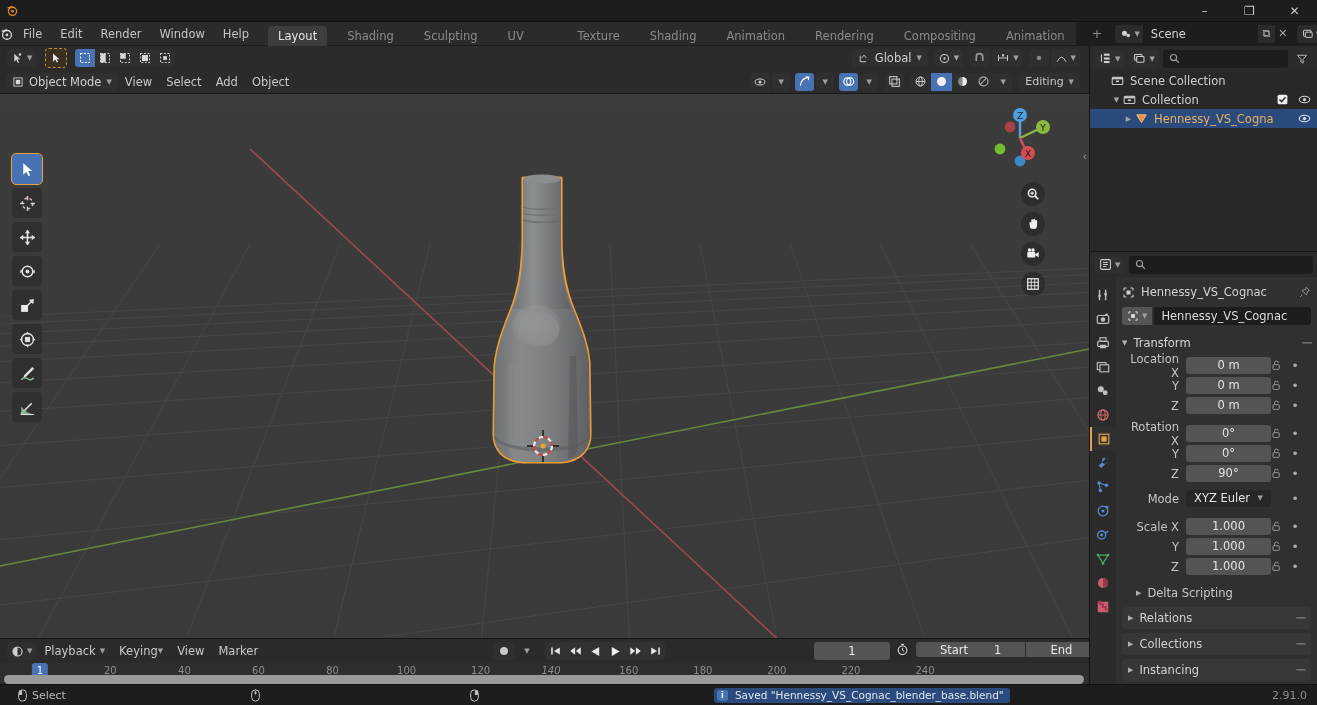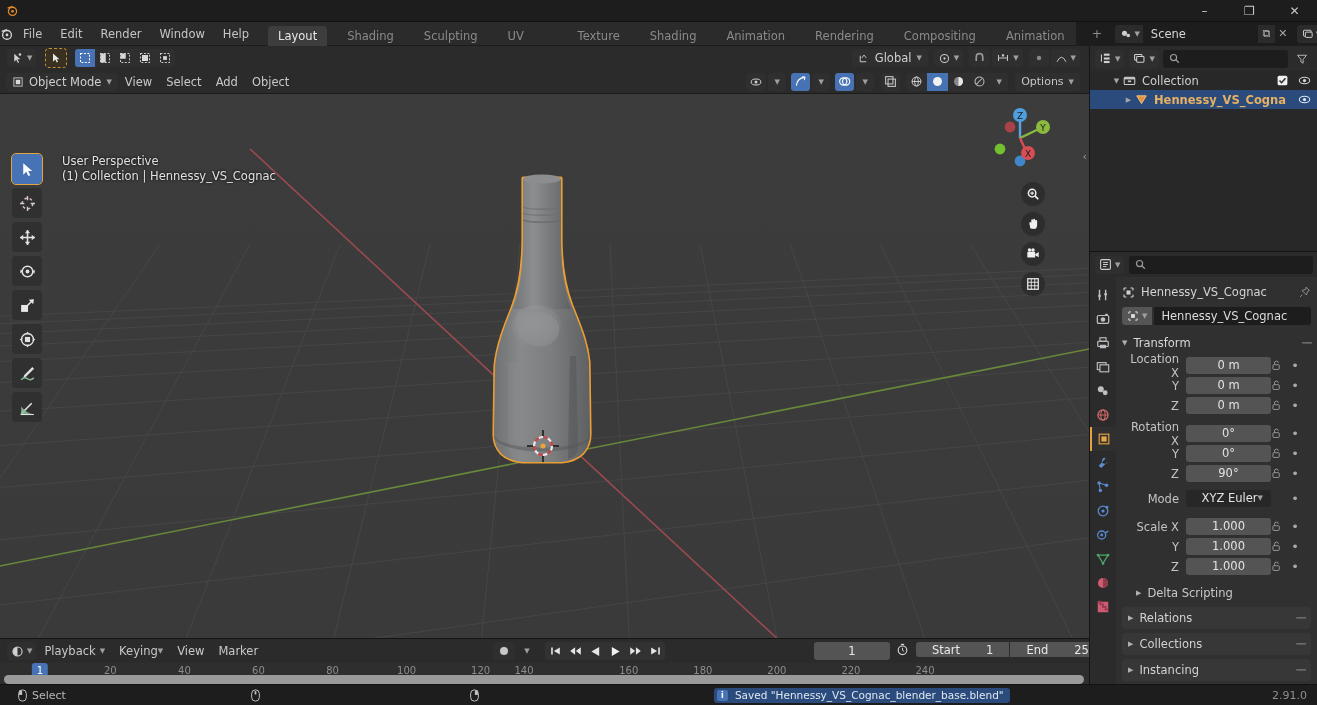--- a/index.html
+++ b/index.html
@@ -136,21 +136,21 @@
   .tl-tbtn:last-child { border-radius: 0 3px 3px 0; }
   .tl-frame {
     position: absolute; left: 814px; top: 3px; width: 76px; height: 18px;
     background: #545454; border-radius: 3px; text-align: center; line-height: 18px;
     font-size: 11.5px; color: #e8e8e8;
   }
   .tl-range { position: absolute; left: 896px; top: 3px; display: flex; align-items: center; gap: 0; }
   .tl-clock { width: 20px; text-align: center; color: #cfcfcf; font-size: 12px; }
   .tl-se {
     height: 15px; background: #545454; display: flex; align-items: center;
-    padding: 0 16px; font-size: 11.5px; color: #e8e8e8; gap: 26px;
+    padding: 0 24px; font-size: 11.5px; color: #e8e8e8; gap: 26px;
   }
   .tl-se.left { border-radius: 3px 0 0 3px; }
   .tl-se.right { border-radius: 0 3px 3px 0; margin-left: 1px; }
   .tl-ruler {
     position: absolute; left: 0; top: 24px; width: 1089px; height: 22px;
     background: #2e2e2e; overflow: hidden;
   }
   .tl-tick { position: absolute; top: 2px; font-size: 10px; color: #8d8d8d; transform: translateX(-50%); }
   .tl-playhead {
     position: absolute; top: 0px; height: 16px; background: #4772b3;
@@ -170,21 +170,21 @@
   .ol-header { height: 25px; background: #2b2b2b; display: flex; align-items: center; padding: 0 4px; gap: 3px; }
   .ol-search {
     flex: 1; height: 18px; background: #1d1d1d; border-radius: 3px;
     display: flex; align-items: center; padding: 0 6px; color: #777; font-size: 11px; gap: 4px;
   }
   .ol-row {
     height: 19px; display: flex; align-items: center; font-size: 11.5px;
     color: #cfcfcf; padding-right: 6px; position: relative;
   }
   .ol-row.selected { background: #2a4b7c; }
-  .ol-row.selected .ol-name { color: #e8b161; font-weight: bold; }
+  .ol-row.selected .ol-name { color: #e8b161; }
   .ol-arrow { width: 13px; text-align: center; font-size: 7px; color: #a5a5a5; }
   .ol-icon { width: 17px; text-align: center; font-size: 11px; }
   .ol-name { margin-left: 2px; }
   .ol-right { position: absolute; right: 6px; display: flex; gap: 10px; align-items: center; }
 
   
   .props {
     position: absolute; left: 1089px; top: 251px; width: 228px; height: 433px;
     background: #303030; border-left: 1px solid #151515; border-top: 1px solid #151515;
   }
@@ -216,21 +216,21 @@
     font-size: 11.5px; color: #d6d6d6; margin-bottom: 3px;
   }
   .pr-tri { font-size: 7px; color: #b0b0b0; }
   .pr-grip { margin-left: auto; color: #6e6e6e; font-size: 9px; letter-spacing: -1px; }
   .pr-row { display: flex; align-items: center; height: 19px; margin-bottom: 1px; }
   .pr-label { width: 64px; text-align: right; padding-right: 7px; font-size: 11.5px; color: #c4c4c4; }
   .pr-field {
     width: 85px; height: 17px; background: #545454; border-radius: 3px;
     text-align: center; line-height: 17px; font-size: 11.5px; color: #e2e2e2;
   }
-  .pr-field.dark { background: #272727; text-align: left; padding: 0 8px; display: flex; align-items: center; justify-content: flex-end; }
+  .pr-field.dark { background: #272727; text-align: left; padding: 0 8px; display: flex; align-items: center; justify-content: space-between; }
   .pr-lock { width: 17px; text-align: center; color: #9a9a9a; font-size: 10px; }
   .pr-anim { width: 14px; text-align: center; color: #a8a8a8; font-size: 13px; line-height: 10px; }
   .pr-gap { height: 8px; }
   .pr-sub { display: flex; align-items: center; height: 20px; padding-left: 14px; gap: 6px; font-size: 11.5px; color: #c8c8c8; }
   .pr-closed {
     display: flex; align-items: center; height: 22px; gap: 6px; font-size: 11.5px;
     color: #d2d2d2; background: #373737; border-radius: 4px; padding: 0 6px; margin-top: 4px;
   }
 
   
@@ -500,21 +500,21 @@
               <circle cx="8" cy="8" r="5.5" fill="none" stroke="#b8b8b8" stroke-width="1.3"></circle>
               <path d="M4 11.5 L11.5 4" stroke="#b8b8b8" stroke-width="1.3"></path>
             </svg>
         </div>
         <div class="hdr-btn group" style="border-radius:0 3px 3px 0;width:14px;padding:0">
             <span class="chev">▼</span>
           </div>
       </div>
       <div style="width:6px"></div>
       <div class="hdr-btn" style="padding:0 6px;gap:5px">
-        <span>Options</span>
+        <span>Editing</span>
         <span class="chev">▼</span>
       </div>
       <div style="width:8px"></div>
     </div>
 
     <div class="vp-canvas">
       <svg width="1089" height="544" viewBox="0 0 1089 544">
         <defs>
           <linearGradient id="bgGrad" x1="0" y1="0" x2="0" y2="1">
             <stop offset="0%" stop-color="#3c3c3c"></stop>
@@ -616,24 +616,20 @@
         </g>
 
         <g transform="translate(543,352)">
           <circle cx="0" cy="0" r="9" fill="none" stroke="#e8e8e8" stroke-width="2.2" stroke-dasharray="4.7 4.7"></circle>
           <circle cx="0" cy="0" r="9" fill="none" stroke="#cc4444" stroke-width="2.2" stroke-dasharray="4.7 4.7" stroke-dashoffset="4.7"></circle>
           <circle cx="0" cy="0" r="2.6" fill="#e8a33a"></circle>
           <path d="M0 -16 L0 -10 M0 10 L0 16 M-16 0 L-10 0 M10 0 L16 0" stroke="#161616" stroke-width="1.5"></path>
         </g>
       </svg>
 
-      <div class="vp-overlay-text">
-        <div>User Perspective</div>
-        <div>(1) Collection | Hennessy_VS_Cognac</div>
-      </div>
 
       <div class="toolcol">
         <div class="toolbtn active">
           <svg width="17" height="17" viewBox="0 0 16 16">
               <path d="M4 2 L4 13 L6.8 10.2 L8.8 14.2 L10.6 13.3 L8.6 9.5 L12.4 9.5 Z" fill="#fff"></path>
             </svg>
         </div>
         <div class="toolbtn">
           <svg width="17" height="17" viewBox="0 0 16 16">
               <circle cx="8" cy="8" r="5" fill="none" stroke="#d9b8b8" stroke-width="1.5" stroke-dasharray="2.5 2.5"></circle>
@@ -819,21 +815,21 @@
     </div>
 
     <div class="tl-ruler">
       <div id="tl-ticks">
           <div class="tl-tick" style="left: 110.356px;">20</div>
           <div class="tl-tick" style="left: 184.414px;">40</div>
           <div class="tl-tick" style="left: 258.473px;">60</div>
           <div class="tl-tick" style="left: 332.531px;">80</div>
           <div class="tl-tick" style="left: 406.59px;">100</div>
           <div class="tl-tick" style="left: 480.649px;">120</div>
-          <div class="tl-tick" style="left: 524px;">140</div>
+          <div class="tl-tick" style="left: 551px; font-style: italic;">140</div>
           <div class="tl-tick" style="left: 628.766px;">160</div>
           <div class="tl-tick" style="left: 702.824px;">180</div>
           <div class="tl-tick" style="left: 776.883px;">200</div>
           <div class="tl-tick" style="left: 850.941px;">220</div>
           <div class="tl-tick" style="left: 925px;">240</div>
         </div>
       <div class="tl-playhead" id="tl-playhead" style="left: 40px;">1</div>
       <div class="tl-scroll"></div>
     </div>
   </div>
@@ -864,20 +860,31 @@
         <span title=""></span>
       </div>
       <div class="hdr-btn" style="background:transparent">
         <svg width="12" height="12" viewBox="0 0 16 16">
             <path d="M2 3 L14 3 L9.5 8.5 L9.5 13.5 L6.5 11.8 L6.5 8.5 Z" fill="none" stroke="#b8b8b8" stroke-width="1.3"></path>
           </svg>
       </div>
     </div>
 
     <div>
+      <div class="ol-row" style="padding-left:8px">
+        <span class="ol-arrow"></span>
+        <span class="ol-icon">
+          <svg width="13" height="13" viewBox="0 0 16 16">
+              <rect x="1.5" y="4" width="13" height="9" rx="1.2" fill="none" stroke="#c8c8c8" stroke-width="1.3"></rect>
+              <rect x="1.5" y="4" width="13" height="2.6" fill="#c8c8c8"></rect>
+              <rect x="6" y="8" width="4" height="2" fill="#c8c8c8"></rect>
+            </svg>
+        </span>
+        <span class="ol-name">Scene Collection</span>
+      </div>
 
       <div class="ol-row" style="padding-left:20px">
         <span class="ol-arrow">▼</span>
         <span class="ol-icon">
           <svg width="13" height="13" viewBox="0 0 16 16">
               <rect x="1.5" y="4" width="13" height="9" rx="1.2" fill="none" stroke="#c8c8c8" stroke-width="1.3"></rect>
               <rect x="1.5" y="4" width="13" height="2.6" fill="#c8c8c8"></rect>
               <rect x="6" y="8" width="4" height="2" fill="#c8c8c8"></rect>
             </svg>
         </span>

